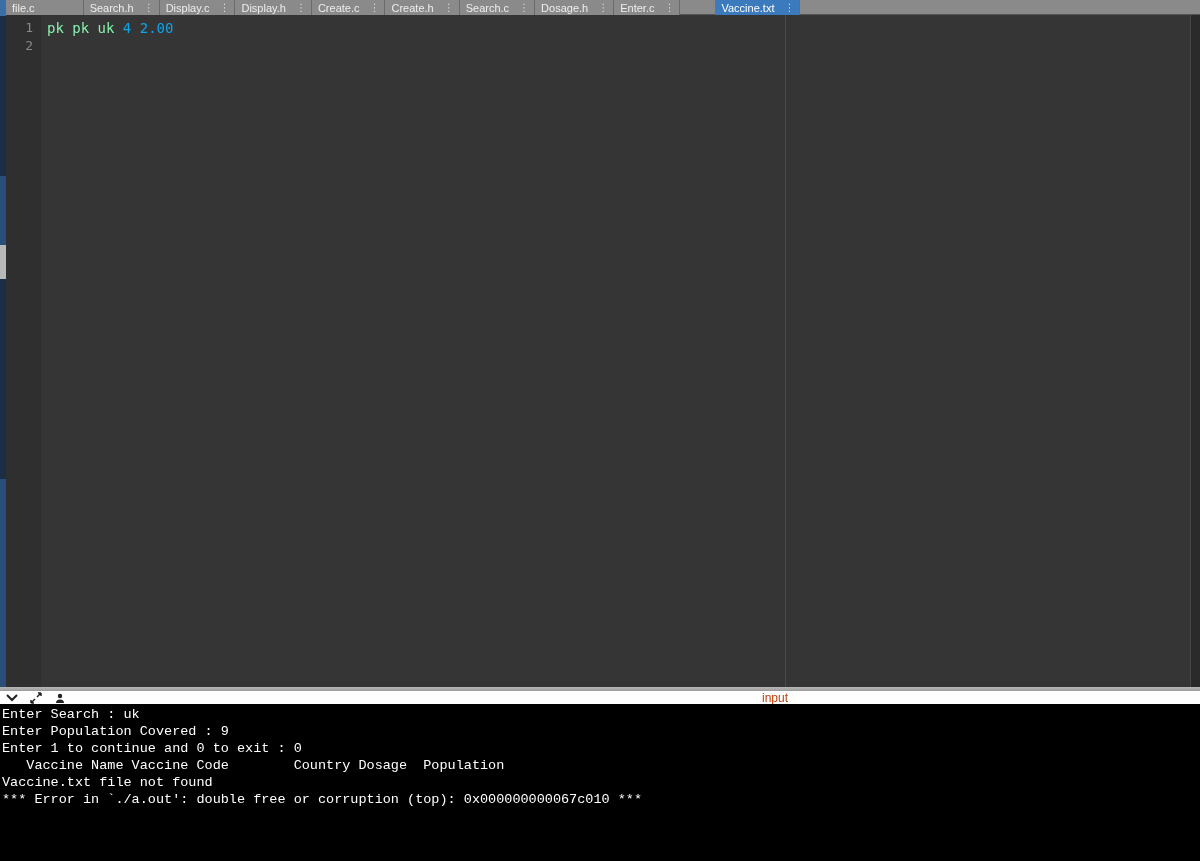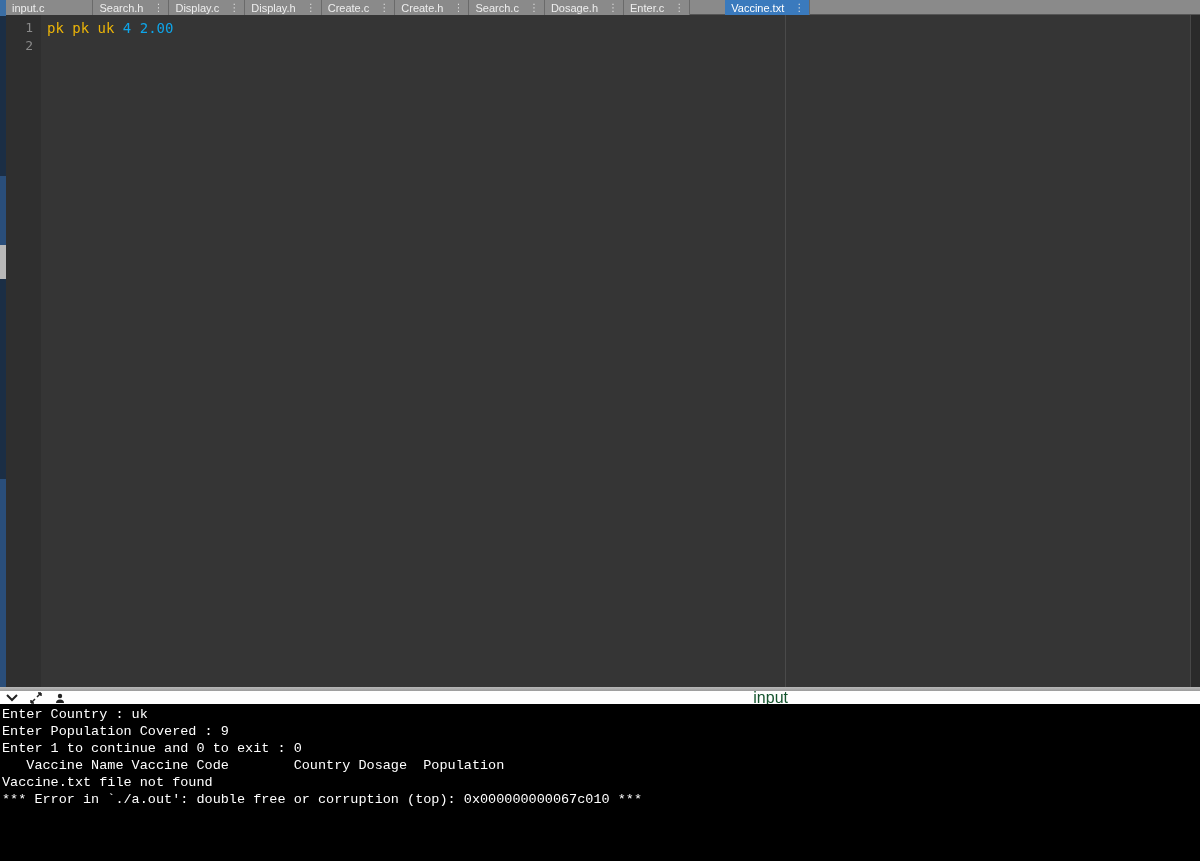--- a/index.html
+++ b/index.html
@@ -132,21 +132,21 @@
       padding: 4px 6px 0 6px;
       position: relative;
     }
 
     .code-line {
       height: 18px;
       line-height: 18px;
       white-space: pre;
     }
 
-    .tok-white { color: #eab308; }
+    .tok-white { color: #86efac; }
     .tok-num   { color: #0ea5e9; }
 
     .col-indicator {
       position: absolute;
       top: 0;
       bottom: 0;
       left: 744px;
       width: 1px;
       background: #4a4a4a;
     }
@@ -178,22 +178,22 @@
       margin-right: 12px;
       font-size: 12px;
       cursor: pointer;
       color: #222;
     }
     .toolbar-icon svg{display:block}
 
     .input-label {
       position: absolute;
       right: 412px;
-      font-size: 16px;
-      color: #14532d;
+      font-size: 12px;
+      color: #c2410c;
     }
 
     
     .console-output {
       position: absolute;
       left: 0;
       right: 0;
       bottom: 0;
       height: 157px;
       background: #000;
@@ -211,21 +211,21 @@
 
 <div class="left-sidebar">
   <div class="seg seg-blue" style="top:0;height:16px"></div>
   <div class="seg seg-dark" style="top:16px;height:160px"></div>
   <div class="seg seg-light" style="top:245px;height:34px"></div>
   <div class="seg seg-dark" style="top:279px;height:200px"></div>
 </div>
 
 <div class="tab-bar">
   <div class="tab first">
-    <span class="tab-label">input.c</span>
+    <span class="tab-label">file.c</span>
   </div>
   <div class="tab">
     <span class="tab-label">Search.h</span>
     <span class="tab-menu"></span>
   </div>
   <div class="tab">
     <span class="tab-label">Display.c</span>
     <span class="tab-menu"></span>
   </div>
   <div class="tab">
@@ -283,13 +283,13 @@
   </span>
   <span class="toolbar-icon">
     <svg width="12" height="12" viewBox="0 0 12 12">
         <circle cx="6" cy="4" r="2.2" fill="#222"></circle>
         <path d="M2 11 Q2 7.5 6 7.5 Q10 7.5 10 11 Z" fill="#222"></path>
       </svg>
   </span>
   <span class="input-label">input</span>
 </div>
 
-<div class="console-output"><div>Enter Country : uk</div><div>Enter Population Covered : 9</div><div></div><div>Enter 1 to continue and 0 to exit : 0</div><div>   Vaccine Name Vaccine Code        Country Dosage  Population</div><div>Vaccine.txt file not found</div><div>*** Error in `./a.out': double free or corruption (top): 0x000000000067c010 ***</div></div>
+<div class="console-output"><div>Enter Search : uk</div><div>Enter Population Covered : 9</div><div></div><div>Enter 1 to continue and 0 to exit : 0</div><div>   Vaccine Name Vaccine Code        Country Dosage  Population</div><div>Vaccine.txt file not found</div><div>*** Error in `./a.out': double free or corruption (top): 0x000000000067c010 ***</div></div>
 
 </body></html>

